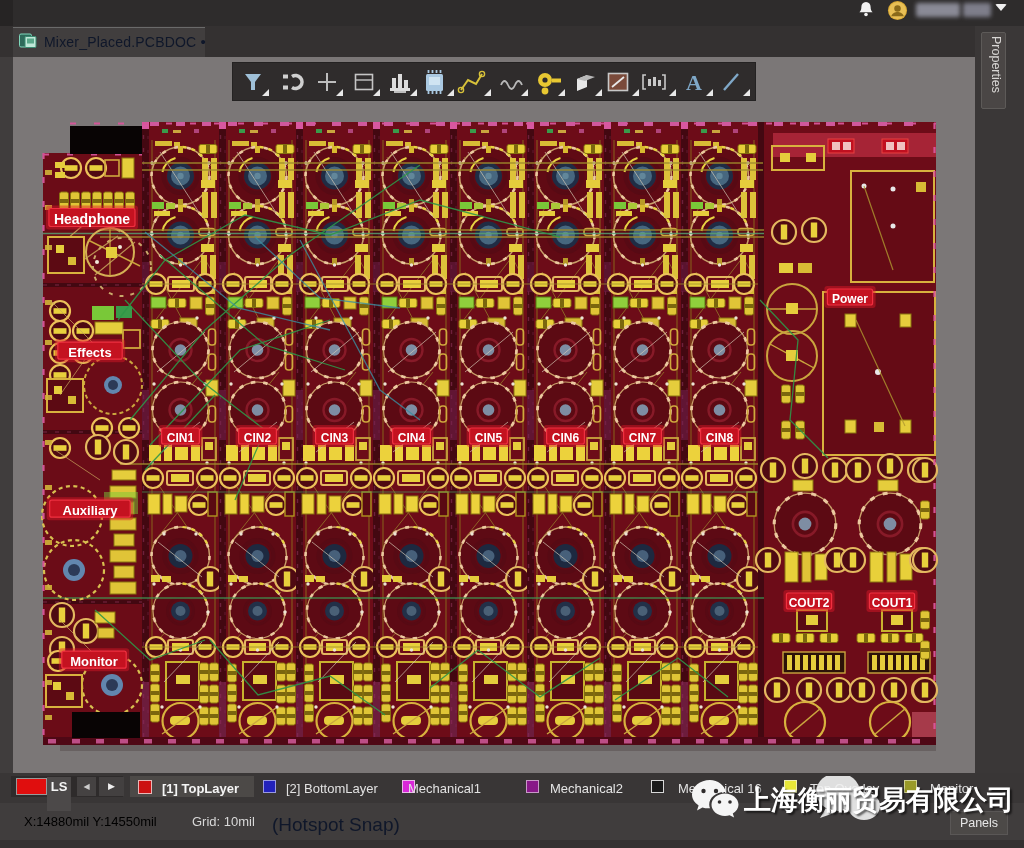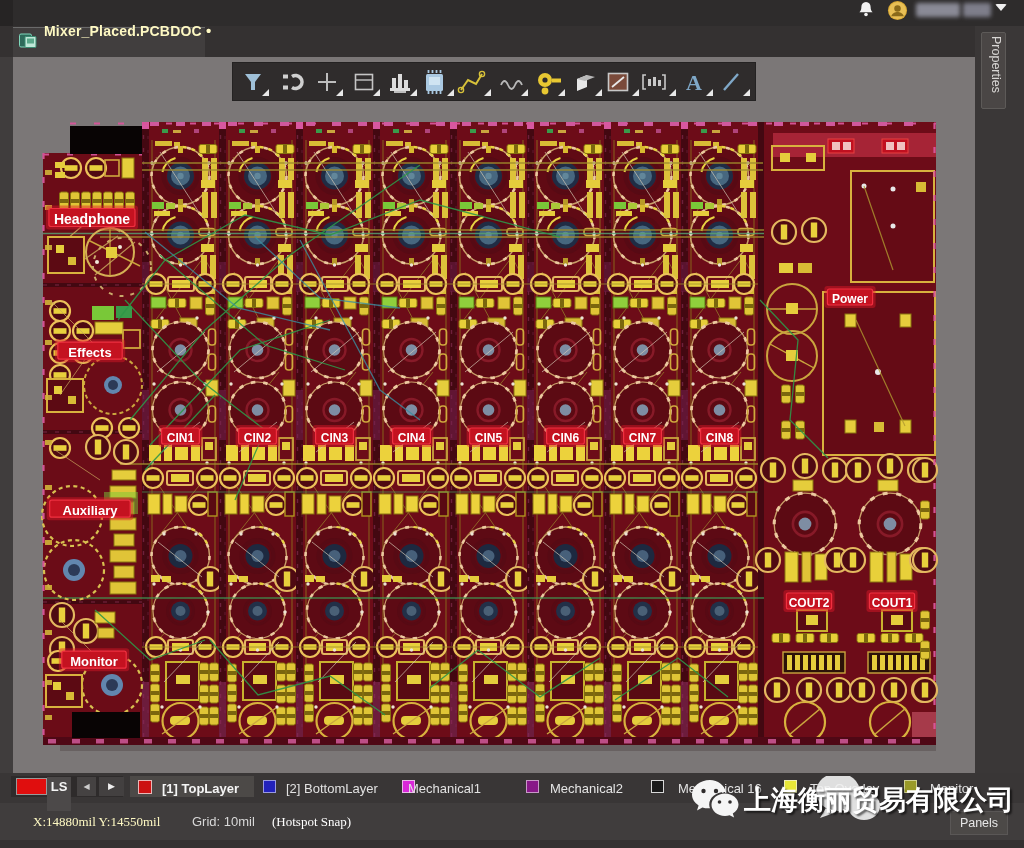--- a/index.html
+++ b/index.html
@@ -28,21 +28,21 @@
     <div class="abs" style="left:963px;top:3px;width:28px;height:14px;background:#7e7e8a;border-radius:2px;filter:blur(2px);"></div>
 <div class="abs" style="left:995px;top:4px;width:0;height:0;border-left:6px solid transparent;border-right:6px solid transparent;border-top:7px solid #f0f0f0;border-radius:2px;"></div>
 
 <div class="abs" style="left:0;top:26px;width:1024px;height:31px;background:#343131;"></div>
 <div class="abs" style="left:13px;top:27px;width:192px;height:30px;background:#413e3e;border-top:1px solid #6a6a6a;box-sizing:border-box;"></div>
 <svg class="abs" style="left:19px;top:33px" width="19" height="17" viewBox="0 0 19 17">
   <rect x="0.5" y="1" width="12" height="13" rx="1.5" fill="#2e6a5a" stroke="#7fd7bb" stroke-width="1"></rect>
   <rect x="6" y="3.5" width="11" height="11" rx="1" fill="#bfe8d8" stroke="#3a8a70" stroke-width="1"></rect>
   <rect x="8" y="5.5" width="7" height="5" fill="#5aa88a"></rect>
 </svg>
-<div class="abs" style="left:44px;top:22px;color:#fef9c3;font-size:14px;font-weight:bold;letter-spacing:0.2px;">Mixer_Placed.PCBDOC <span style="font-size:15px;">•</span></div>
+<div class="abs" style="left:44px;top:33px;color:#0f172a;font-size:14px;font-weight:normal;letter-spacing:0.2px;">Mixer_Placed.PCBDOC <span style="font-size:15px;">•</span></div>
 
 <div class="abs" style="left:975px;top:26px;width:49px;height:747px;background:#3a3737;"></div>
 <div class="abs" style="left:981px;top:32px;width:25px;height:77px;background:#4a4645;border:1px solid #5d5a58;border-radius:2px;box-sizing:border-box;"></div>
 <div class="abs" style="left:985px;top:36px;width:18px;height:70px;color:#d8d6d4;font-size:12.5px;writing-mode:vertical-rl;">Properties</div>
 
 <div class="abs" style="left:232px;top:62px;width:524px;height:39px;background:#2f2c2c;border:1px solid #242222;box-sizing:border-box;"></div>
 <svg class="abs" style="left:233px;top:63px" width="522" height="37" viewBox="0 0 522 37">
   <g id="tb"></g>
 
   <path d="M12 11 L28 11 L22 19 L22 27 L18 27 L18 19 Z" fill="#9fc0d8"></path>
@@ -732,23 +732,23 @@
 <div class="abs" style="left:408px;top:781px;color:#e2e2e2;font-size:13px;">Mechanical1</div>
 <div class="abs" style="left:526px;top:780px;width:13px;height:13px;background:#881888;border:1.5px solid #c898c8;box-sizing:border-box;"></div>
 <div class="abs" style="left:550px;top:781px;color:#e5e5e5;font-size:13px;">Mechanical2</div>
 <div class="abs" style="left:651px;top:780px;width:13px;height:13px;background:#1a1a1a;border:1.5px solid #d8d8d8;box-sizing:border-box;"></div>
 <div class="abs" style="left:678px;top:781px;color:#e2e2e2;font-size:13px;">Mechanical 16</div>
 <div class="abs" style="left:784px;top:780px;width:13px;height:13px;background:#e8e838;border:1.5px solid #f0f0b0;box-sizing:border-box;"></div>
 <div class="abs" style="left:810px;top:781px;color:#e2e2e2;font-size:13px;">Top Overlay</div>
 <div class="abs" style="left:904px;top:780px;width:13px;height:13px;background:#9a9a28;border:1.5px solid #d0d090;box-sizing:border-box;"></div>
 <div class="abs" style="left:930px;top:781px;color:#e2e2e2;font-size:13px;">Monitor</div>
 
-<div class="abs" style="left:33px;top:814px;color:#fef9c3;font-size:13px;font-family:Liberation Serif, serif;">X:14880mil Y:14550mil</div>
+<div class="abs" style="left:24px;top:814px;color:#000000;font-size:13px;">X:14880mil Y:14550mil</div>
 <div class="abs" style="left:176px;top:814px;color:#d8d8d8;font-size:13px;margin-left:16px;">Grid: 10mil</div>
-<div class="abs" style="left:272px;top:814px;color:#ffffff;font-size:13px;font-family:Liberation Serif, serif;">(Hotspot Snap)</div>
+<div class="abs" style="left:272px;top:814px;color:#0f172a;font-size:19px;">(Hotspot Snap)</div>
 
 <div class="abs" style="left:950px;top:811px;width:58px;height:24px;background:#4c4947;border:1px solid #5a5756;color:#e8e8e8;font-size:12.5px;text-align:center;line-height:23px;box-sizing:border-box;">Panels</div>
 
 <div class="abs" style="left:688px;top:776px;width:330px;height:45px;">
 <svg width="330" height="45" viewBox="0 0 330 45">
   <g fill="#f2f2f2" opacity="0.9">
    <ellipse cx="150" cy="16" rx="22" ry="19"></ellipse>
    <ellipse cx="176" cy="30" rx="16" ry="14"></ellipse>
    <path d="M138 32 l-6 10 14 -5z"></path>
   </g>

